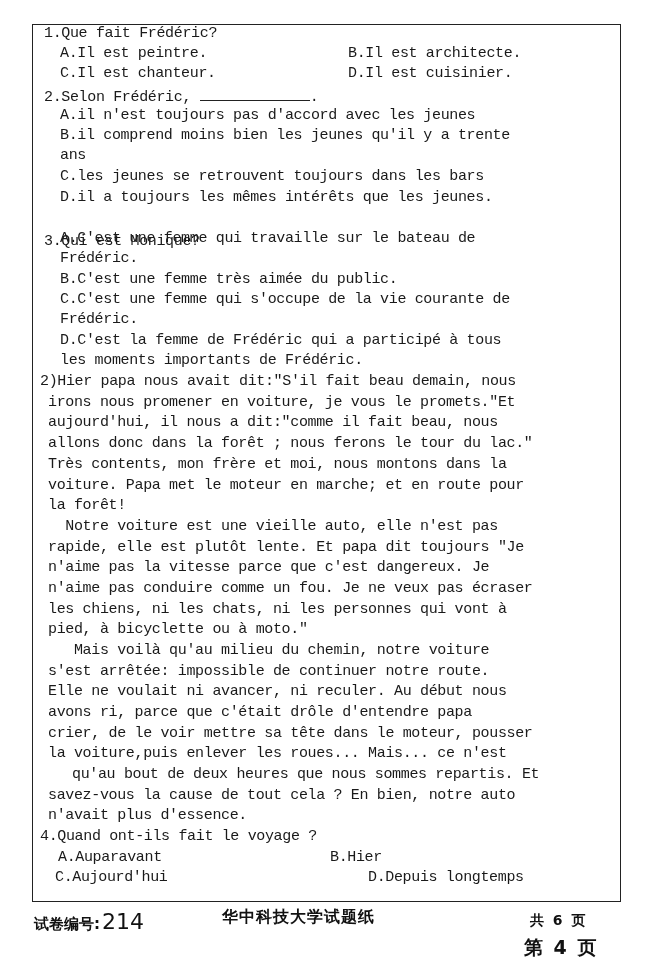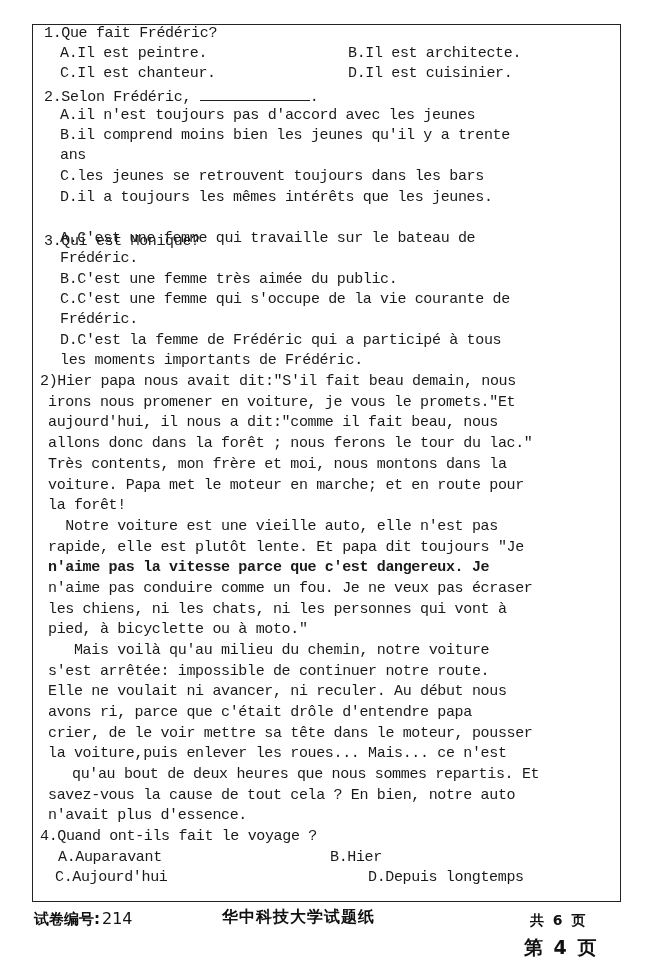--- a/index.html
+++ b/index.html
@@ -38,21 +38,21 @@
     height: 15px;
     vertical-align: baseline;
   }
   .footer {
     position: absolute;
     font-family: "DejaVu Sans", sans-serif;
     font-weight: bold;
     color: #111;
   }
   .f-code-label { left: 34px; top: 909px; font-size: 15px; }
-  .f-code-val { font-family: "DejaVu Sans", sans-serif; font-weight: normal; font-size: 16px; margin-left: 2px; }
+  .f-code-val { font-family: "DejaVu Sans", sans-serif; font-weight: normal; font-size: 22px; margin-left: 2px; }
   .f-title { left: 222px; top: 907px; font-size: 16px; letter-spacing: 1px; }
   .f-total { left: 530px; top: 912px; font-size: 14px; font-weight: bold; letter-spacing: 2px; }
   .f-page { left: 524px; top: 935px; font-size: 19px; letter-spacing: 2px; }
 </style>
 </head>
 <body>
 
 <div class="box"></div>
 
 <div class="line" style="left:44px; top:24px;">1.Que fait Frédéric?</div>
@@ -80,21 +80,21 @@
 <div>
   <div class="line" style="left:40px; top:372px;">2)Hier papa nous avait dit:"S'il fait beau demain, nous</div>
   <div class="line" style="left:48px; top:393px;">irons nous promener en voiture, je vous le promets."Et</div>
   <div class="line" style="left:48px; top:413px;">aujourd'hui, il nous a dit:"comme il fait beau, nous</div>
   <div class="line" style="left:48px; top:434px;">allons donc dans la forêt ; nous ferons le tour du lac."</div>
   <div class="line" style="left:48px; top:455px;">Très contents, mon frère et moi, nous montons dans la</div>
   <div class="line" style="left:48px; top:476px;">voiture. Papa met le moteur en marche; et en route pour</div>
   <div class="line" style="left:48px; top:496px;">la forêt!</div>
   <div class="line" style="left:48px; top:517px;">  Notre voiture est une vieille auto, elle n'est pas</div>
   <div class="line" style="left:48px; top:538px;">rapide, elle est plutôt lente. Et papa dit toujours "Je</div>
-  <div class="line" style="left:48px; top:558px;font-weight:bold;">n'aime pas la vitesse parce que c'est dangereux. Je</div>
+  <div class="line" style="left:48px; top:558px;">n'aime pas la vitesse parce que c'est dangereux. Je</div>
   <div class="line" style="left:48px; top:579px;">n'aime pas conduire comme un fou. Je ne veux pas écraser</div>
   <div class="line" style="left:48px; top:600px;">les chiens, ni les chats, ni les personnes qui vont à</div>
   <div class="line" style="left:48px; top:620px;">pied, à bicyclette ou à moto."</div>
   <div class="line" style="left:48px; top:641px;">   Mais voilà qu'au milieu du chemin, notre voiture</div>
   <div class="line" style="left:48px; top:662px;">s'est arrêtée: impossible de continuer notre route.</div>
   <div class="line" style="left:48px; top:682px;">Elle ne voulait ni avancer, ni reculer. Au début nous</div>
   <div class="line" style="left:48px; top:703px;">avons ri, parce que c'était drôle d'entendre papa</div>
   <div class="line" style="left:48px; top:724px;">crier, de le voir mettre sa tête dans le moteur, pousser</div>
   <div class="line" style="left:48px; top:744px;">la voiture,puis enlever les roues... Mais... ce n'est</div>
   <div class="line" style="left:48px; top:765px;margin-left:24px;">qu'au bout de deux heures que nous sommes repartis. Et</div>

